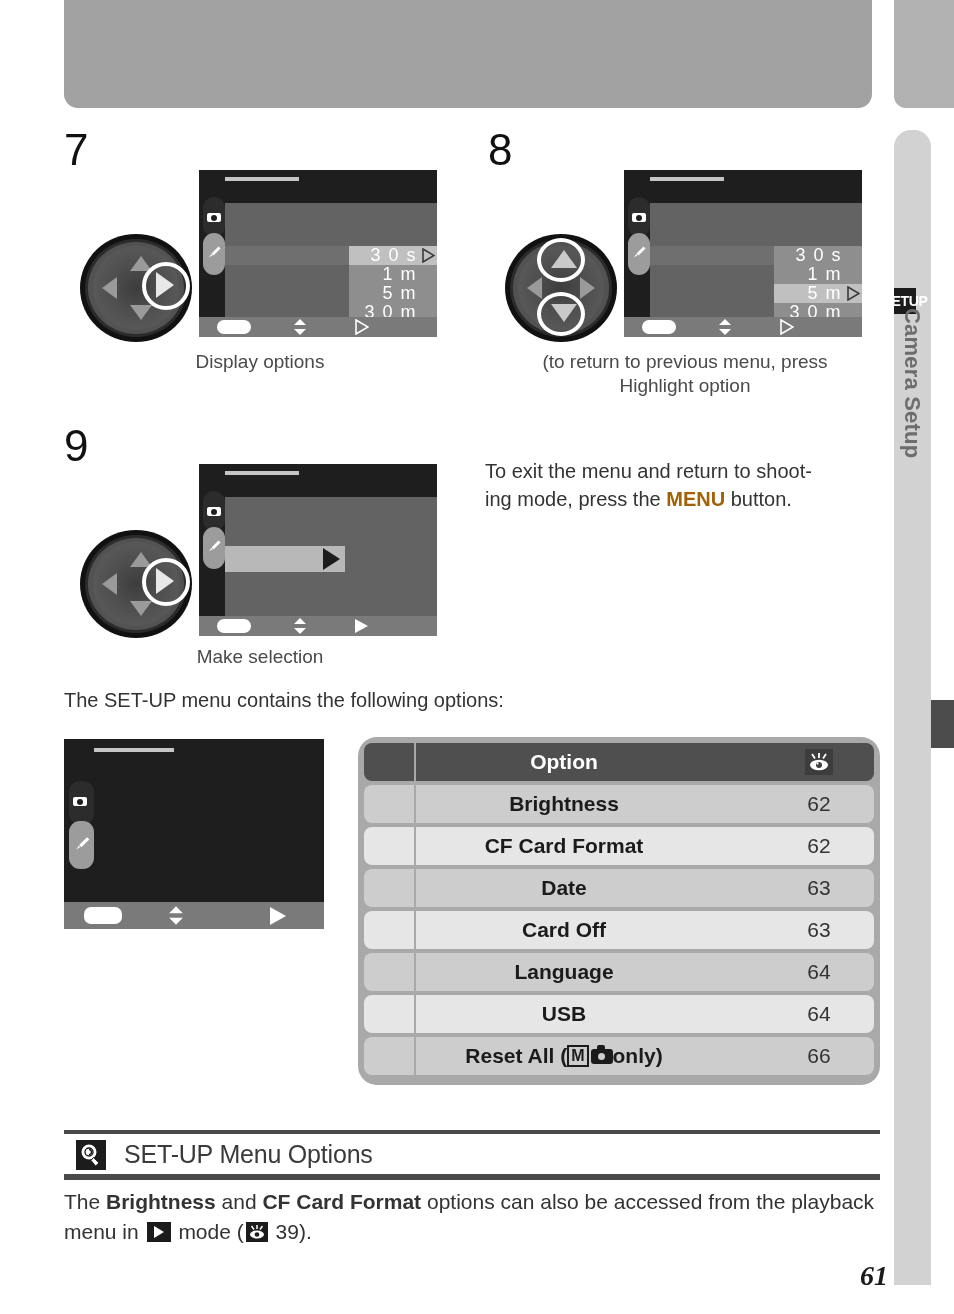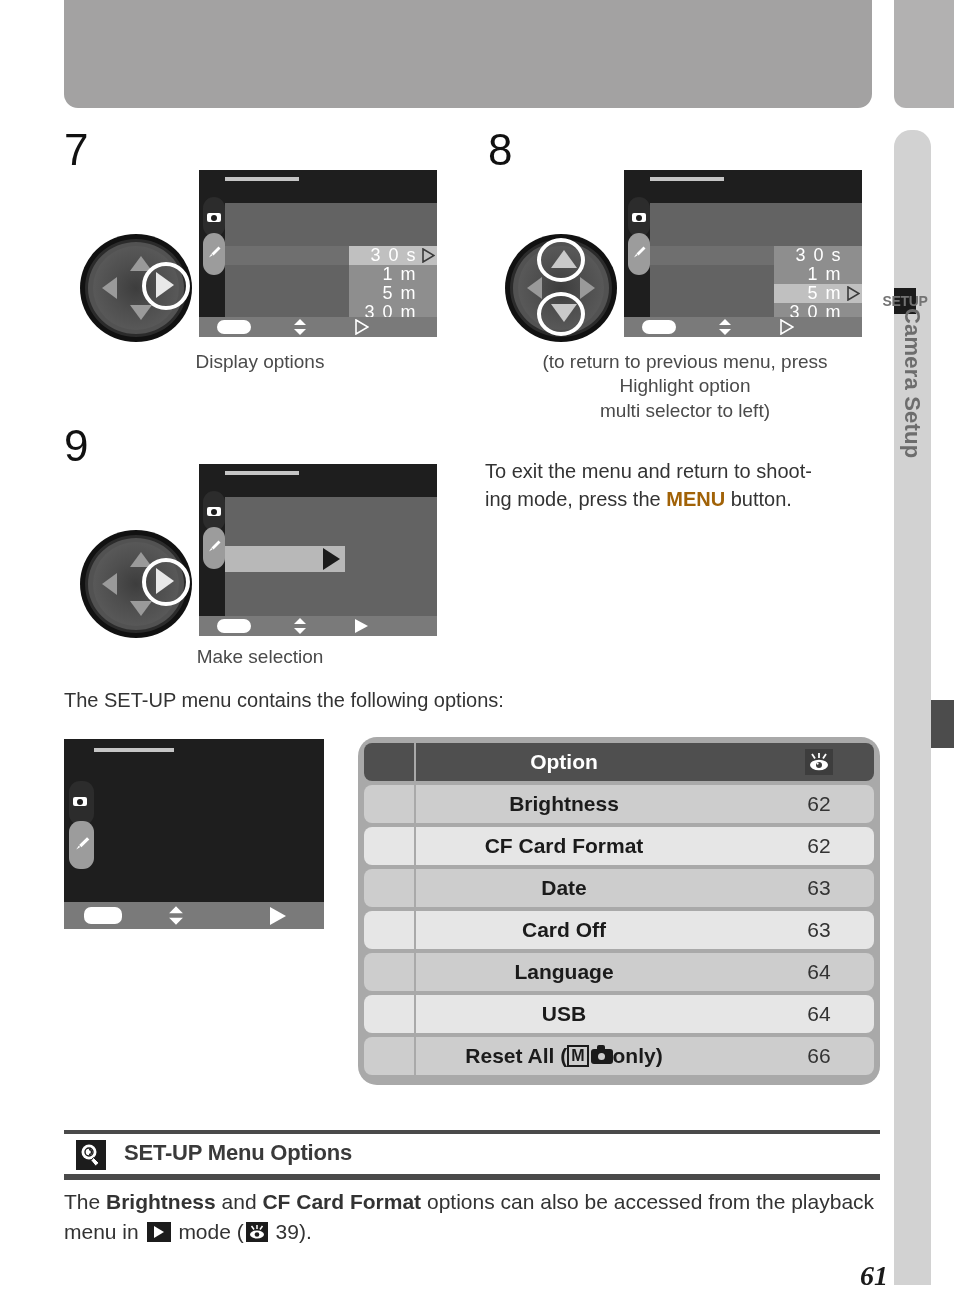--- a/index.html
+++ b/index.html
@@ -45,21 +45,21 @@
     width: 37px; height: 1155px;
     background: #d2d2d2;
     border-top-left-radius: 17px;
     border-top-right-radius: 17px;
   }
   .rail-setup-badge {
     position: absolute;
     left: 0px; top: 158px;
     width: 22px; height: 26px;
     background: #1b1b1b;
-    color: #737373;
+    color: #ffffff;
     font-size: 14px;
     font-weight: bold;
     letter-spacing: -0.3px;
     display: flex;
     align-items: center;
     justify-content: center;
   }
   .rail-vert-label {
     position: absolute;
     left: -62px; top: 245px;
@@ -413,22 +413,22 @@
   }
   .note-icon {
     position: absolute;
     left: 76px; top: 1140px;
     width: 30px; height: 30px;
     background: #1c1c1c;
   }
   .note-title {
     position: absolute;
     left: 124px; top: 1140px;
-    font-size: 22px;
-    font-weight: bold;
+    font-size: 25px;
+    font-weight: normal;
     color: #3a3a3a;
     letter-spacing: -0.2px;
   }
   .note-body {
     position: absolute;
     left: 64px; top: 1187px;
     width: 820px;
     font-size: 21px;
     color: #333333;
     line-height: 1.45;
@@ -619,21 +619,20 @@
     </svg>
     <svg class="foot-tri-outline" viewBox="0 0 14 16">
       <polygon points="1,1 13,8 1,15" fill="none" stroke="#ffffff" stroke-width="1.6"></polygon>
     </svg>
   </div>
 </div>
 
 <div class="caption" style="left:505px; top:350px; width:360px;">
   <div>(to return to previous menu, press</div>
   <div>Highlight option</div>
-  <div>multi selector to left)</div>
 </div>
 
 <div class="step-num" style="left:64px; top:424px;">9</div>
 
 <div class="dial" style="left:80px; top:530px;">
   <div class="dial-outer"></div>
   <div class="dial-ring"></div>
   <div class="dial-inner">
     <div class="arw arw-up" style="left:37px; top:10px;"></div>
     <div class="arw arw-down" style="left:37px; top:59px;"></div>

